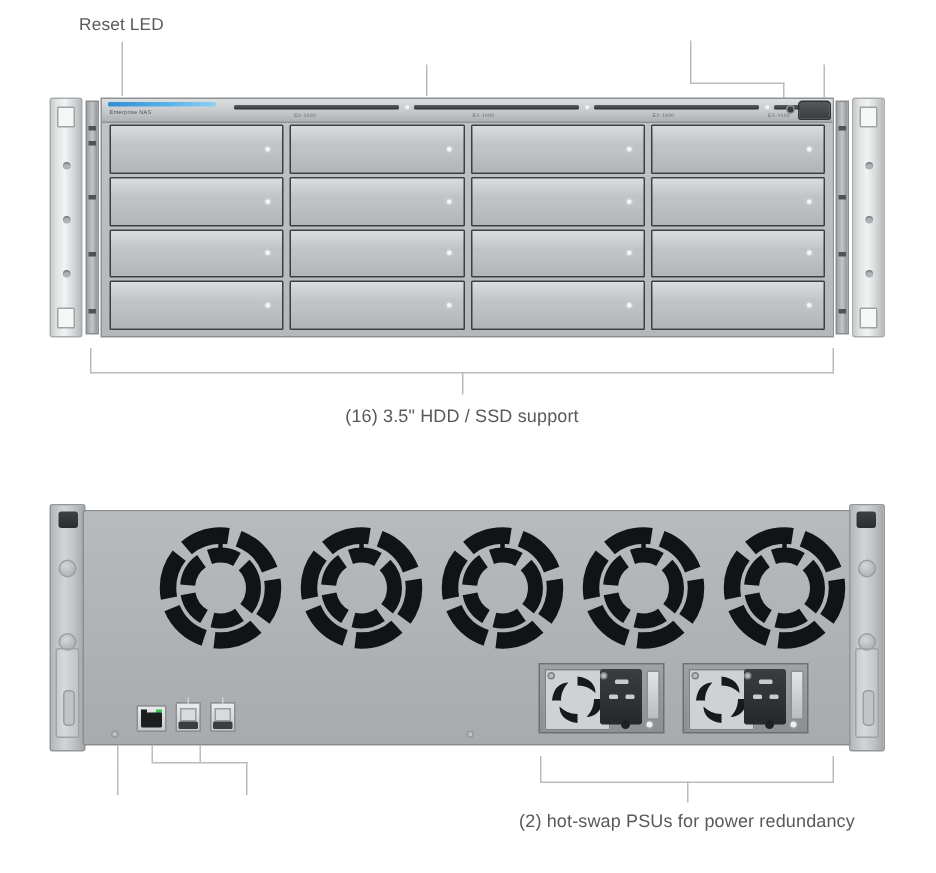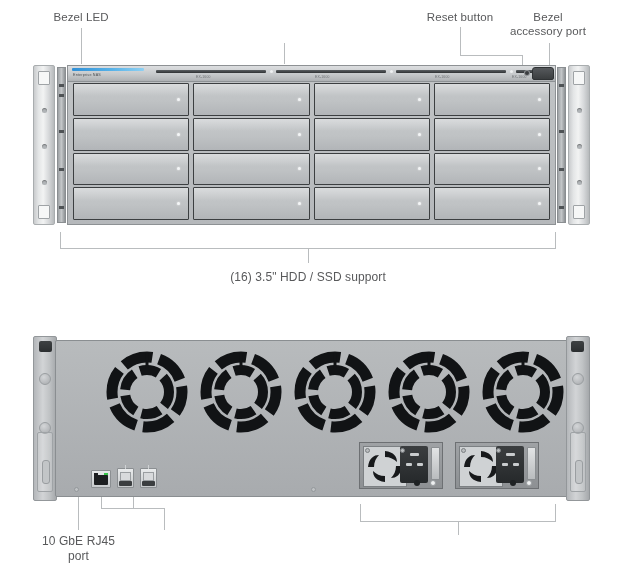--- a/index.html
+++ b/index.html
@@ -198,27 +198,24 @@
   .psu .pled.b{right:6px;background:#eef0f1;border:1px solid #9a9ea1;box-sizing:border-box;}
   .psu .corner{position:absolute;width:5px;height:5px;border-radius:50%;background:#b9bcbe;border:1px solid #7c8083;box-sizing:border-box;}
 
   .chassisdot{position:absolute;width:5px;height:5px;border-radius:50%;background:#bfc2c4;border:1px solid #94989b;box-sizing:border-box;}
 </style>
 </head>
 <body>
 
 <div class="stage">
 
-  <div class="callout" style="left:26px;top:10px;width:110px;">Bezel LED</div>
-
-
-  <div class="callout" style="left:405px;top:10px;width:110px;">Reset button</div>
-
-  <div class="callout" style="left:500px;top:10px;width:96px;">Bezel
-accessory port</div>
+  <div class="callout" style="left:26px;top:10px;width:110px;">Reset LED</div>
+
+
+
 
   <div class="lead v" style="left:81px;top:28px;height:36px;"></div>
   <div class="lead v" style="left:284px;top:43px;height:21px;"></div>
 
   <div class="lead v" style="left:460px;top:27px;height:29px;"></div>
   <div class="lead h" style="left:460px;top:55px;width:63px;"></div>
   <div class="lead v" style="left:522px;top:55px;height:10px;"></div>
 
   <div class="lead v" style="left:549px;top:43px;height:22px;"></div>
 
@@ -483,23 +480,22 @@
   </div>
 
   <div class="lead v" style="left:78px;top:497px;height:10px;"></div>
   <div class="lead v" style="left:78px;top:507px;height:23px;"></div>
 
   <div class="lead v" style="left:101px;top:497px;height:11px;"></div>
   <div class="lead v" style="left:133px;top:497px;height:11px;"></div>
   <div class="lead h" style="left:101px;top:508px;width:64px;"></div>
   <div class="lead v" style="left:164px;top:508px;height:22px;"></div>
 
-  <div class="caption" style="left:30px;top:534px;width:97px;">10 GbE RJ45
-port</div>
 
 
   <div class="lead v" style="left:360px;top:504px;height:18px;"></div>
   <div class="lead h" style="left:360px;top:521px;width:196px;"></div>
   <div class="lead v" style="left:555px;top:504px;height:18px;"></div>
   <div class="lead v" style="left:458px;top:521px;height:14px;"></div>
 
+  <div class="caption" style="left:338px;top:540px;width:240px;">(2) hot-swap PSUs for power redundancy</div>
 
 </div>
 
 </body></html>

